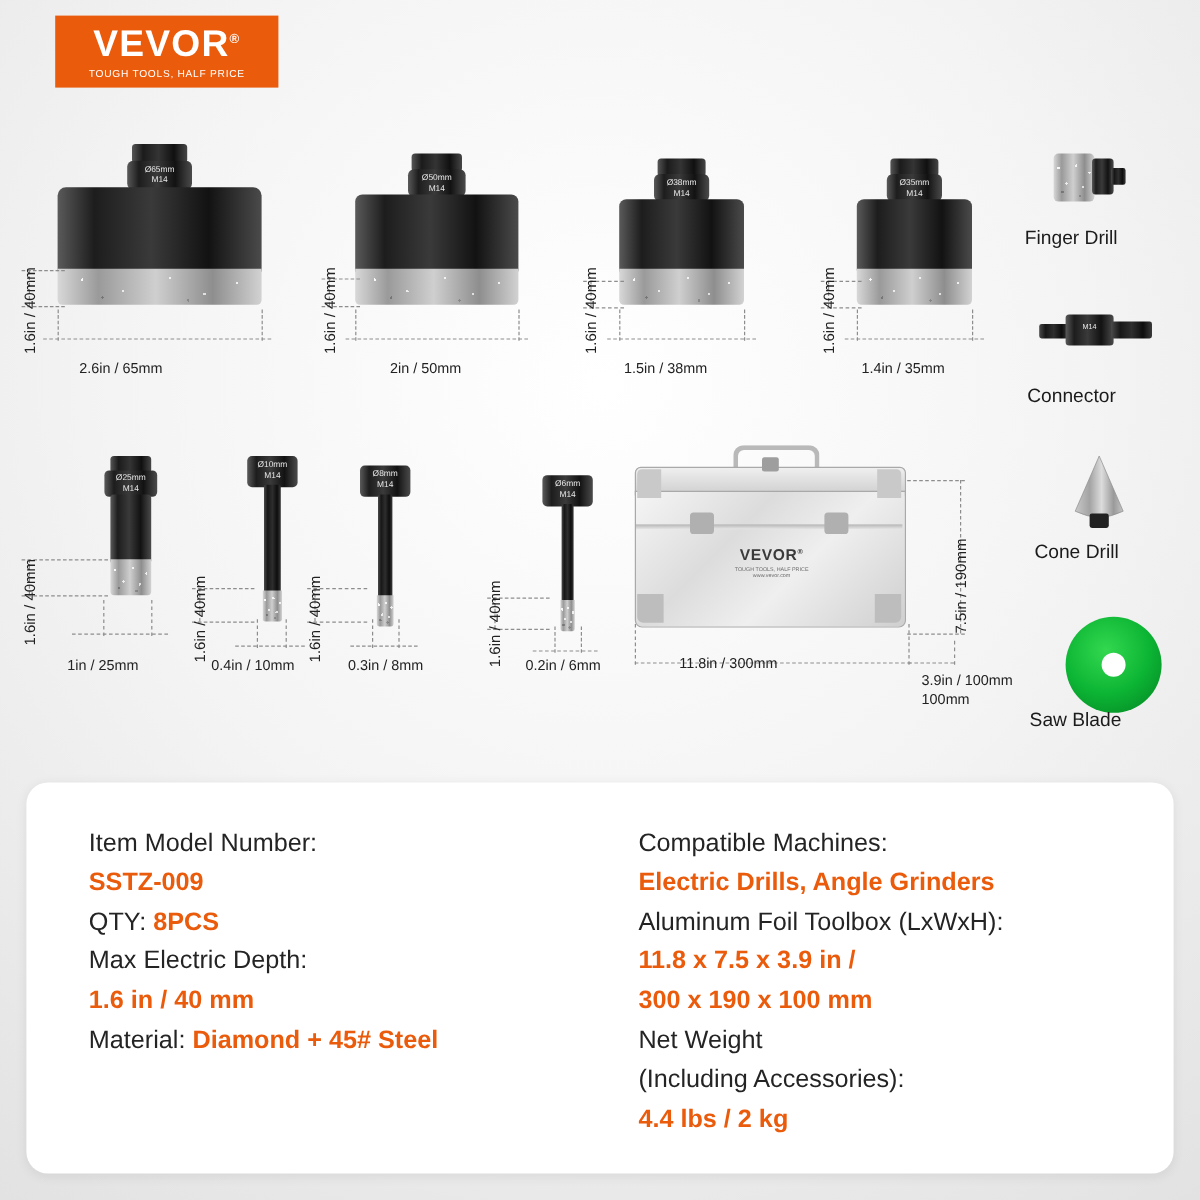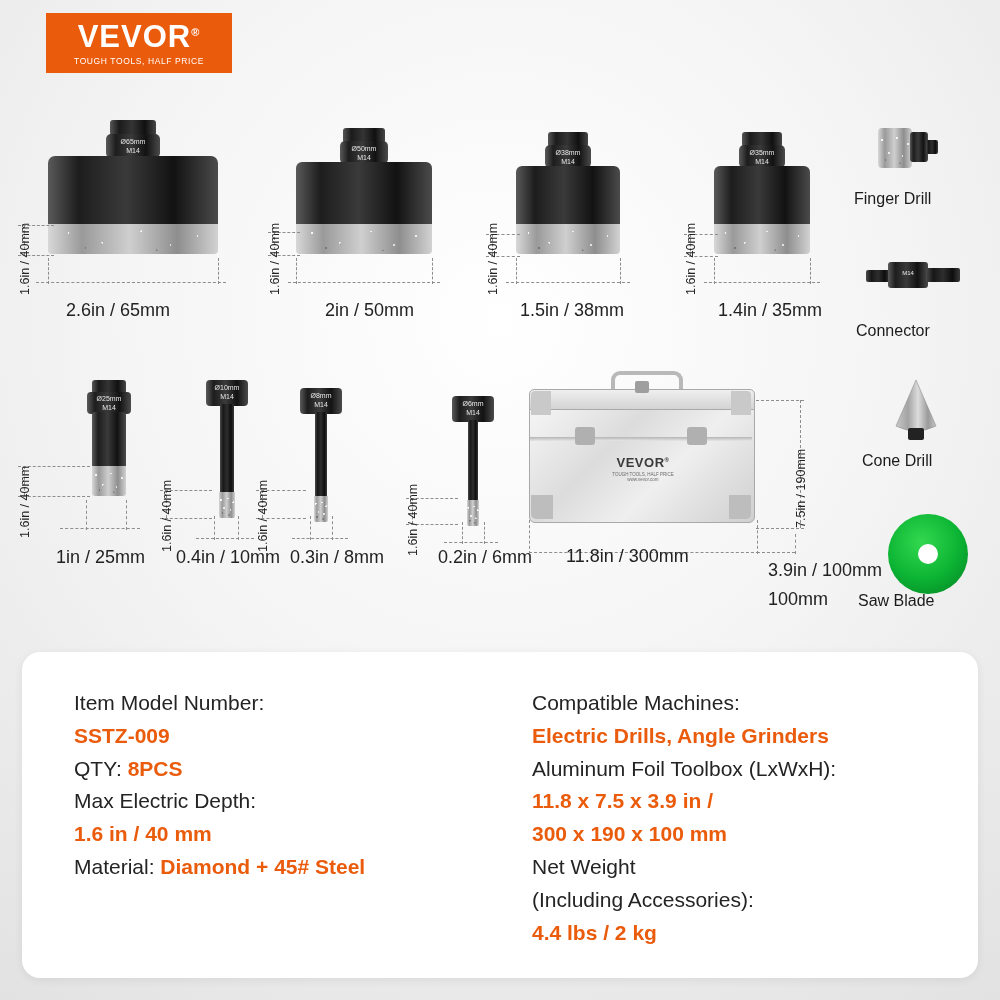--- a/index.html
+++ b/index.html
@@ -65,21 +65,21 @@
       radial-gradient(circle at 22% 80%, rgba(0,0,0,.25) 0 1px, transparent 1px),
       radial-gradient(circle at 64% 88%, rgba(0,0,0,.2) 0 1px, transparent 1px);
   }
   .cap-label{
     position:absolute;color:#e8e8e8;font-size:7px;text-align:center;line-height:1.25;
     width:100%;left:0;pointer-events:none;
   }
 
   
   .dim{
-    position:absolute;font-size:18px;color:#222;white-space:nowrap;
+    position:absolute;font-size:12px;color:#222;white-space:nowrap;
   }
   .dim-v{
     position:absolute;font-size:12.5px;color:#222;white-space:nowrap;
     transform:rotate(-90deg);transform-origin:left top;
   }
   .acc-label{
     position:absolute;font-size:16px;color:#1b1b1b;white-space:nowrap;
   }
 
   
@@ -307,21 +307,21 @@
   <div class="dashv" style="left:757px;top:520px;height:34px;"></div>
   <div class="dashv" style="left:800px;top:400px;height:128px;"></div>
   <div class="dashh" style="left:756px;top:400px;width:48px;"></div>
   <div class="dashh" style="left:756px;top:528px;width:48px;"></div>
   <div class="dashh" style="left:757px;top:552px;width:38px;"></div>
   <div class="dashv" style="left:795px;top:534px;height:20px;"></div>
 
   <div class="dim" style="left:566px;top:546px;">11.8in / 300mm</div>
   <div class="dim-v" style="left:794px;top:528px;">7.5in / 190mm</div>
   <div class="dim" style="left:768px;top:560px;">3.9in / 100mm</div>
-  <div class="dim" style="left:768px;top:576px;margin-top:13px;">100mm</div>
+  <div class="dim" style="left:768px;top:576px;">100mm</div>
 
   <div class="piece" style="left:878px;top:122px;width:60px;height:56px;">
     <div class="crown" style="left:0;top:6px;width:34px;height:40px;border-radius:4px;"></div>
     <div class="body-dark" style="left:32px;top:10px;width:18px;height:30px;border-radius:3px;"></div>
     <div class="shank" style="left:48px;top:18px;width:12px;height:14px;"></div>
   </div>
   <div class="acc-label" style="left:854px;top:190px;">Finger Drill</div>
 
   <div class="piece" style="left:866px;top:258px;width:94px;height:34px;">
     <div class="shank" style="left:0;top:12px;width:24px;height:12px;border-radius:2px;"></div>

